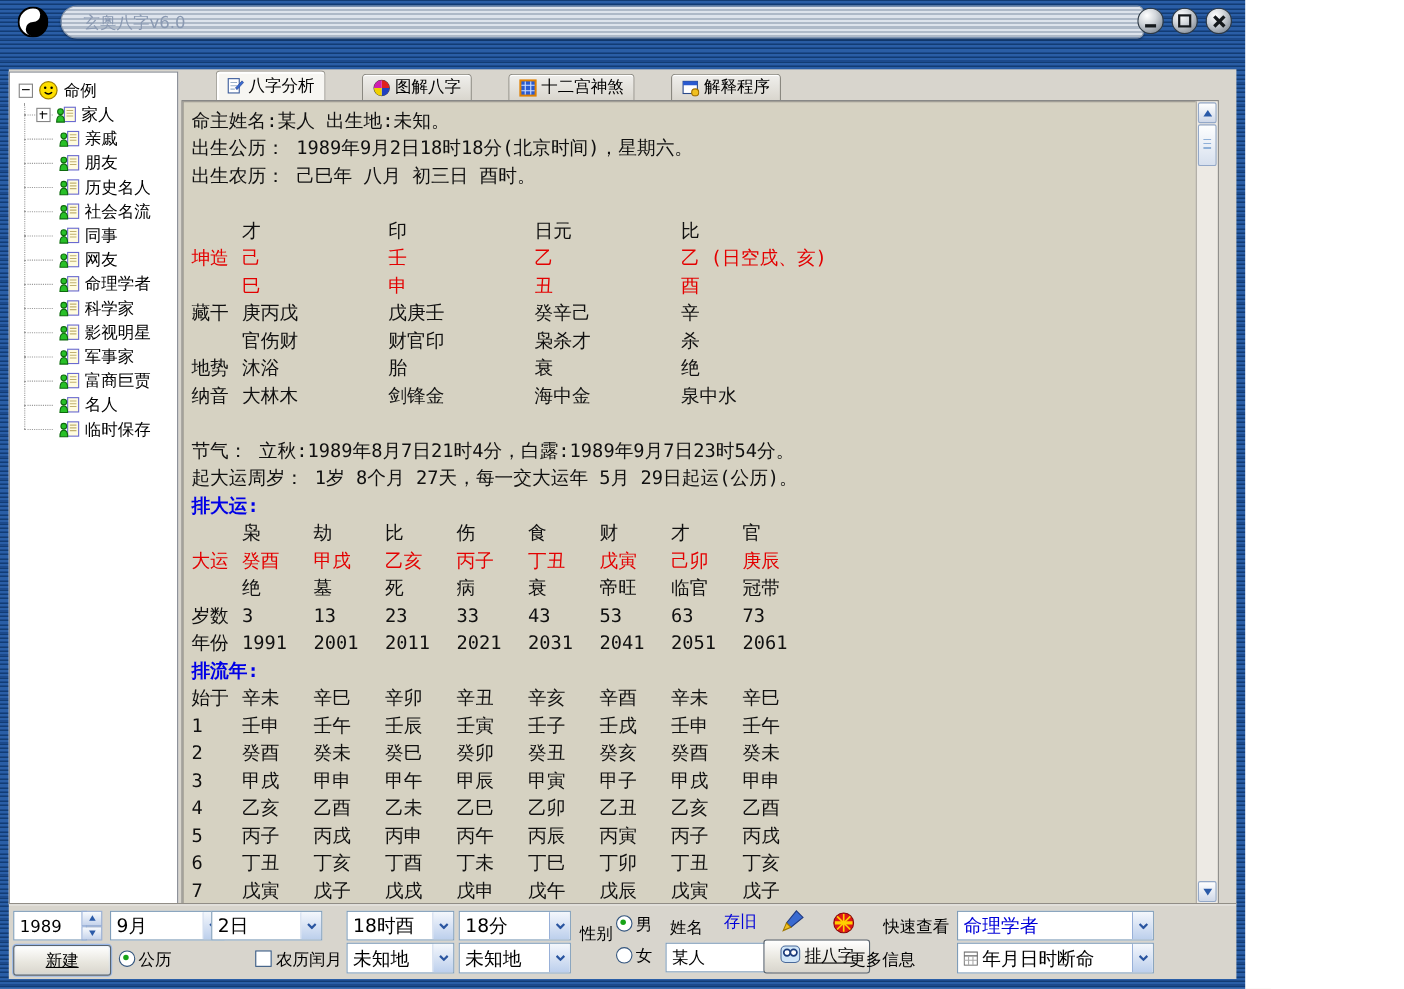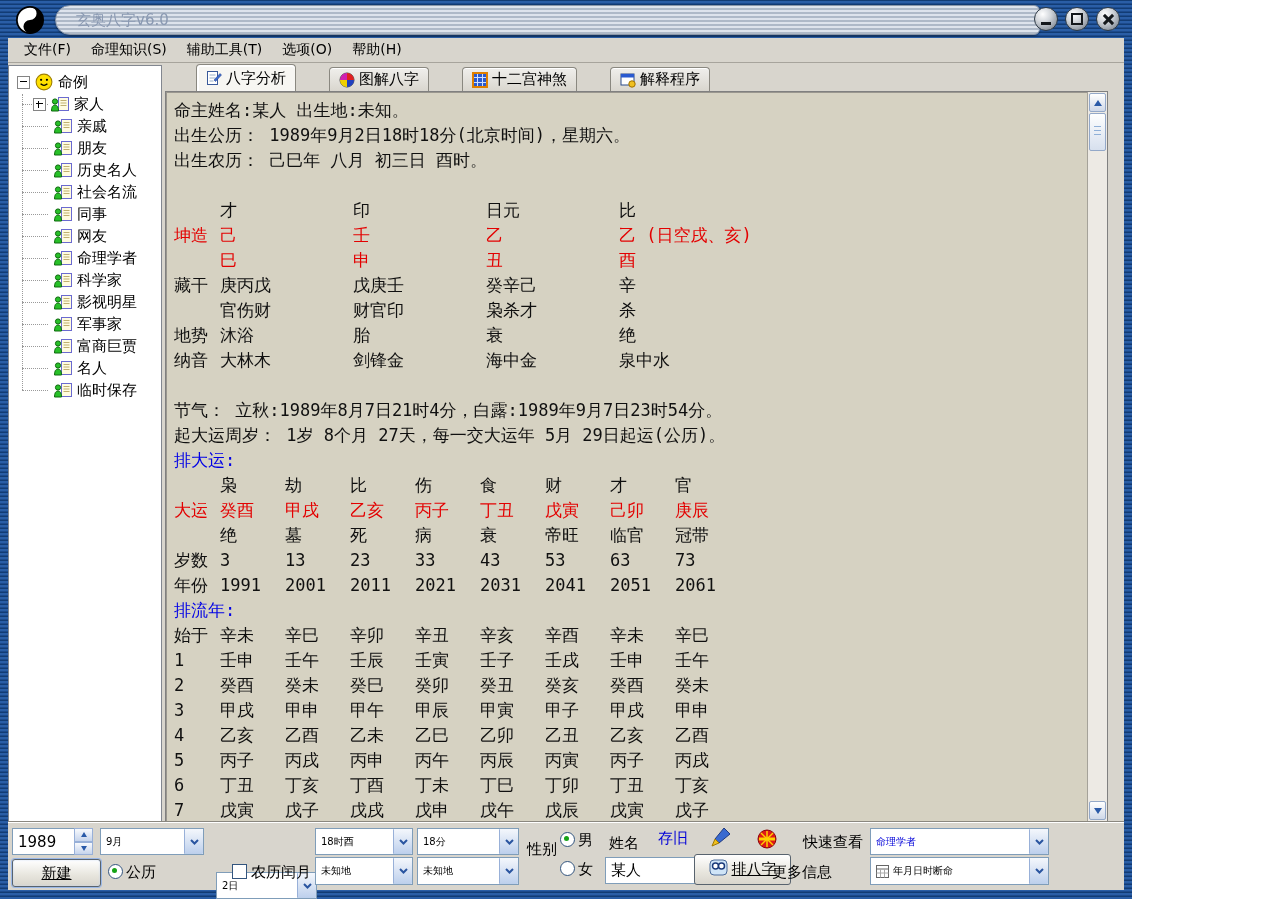--- a/index.html
+++ b/index.html
@@ -49,21 +49,21 @@
     background:linear-gradient(#f0efec,#d9d6ce);border:1px solid #8a8880;border-bottom:none;
     border-radius:4px 4px 0 0;box-shadow:inset 0 1px 0 #fff;margin-left:28px;}
   .tab.active{height:26px;background:#f7f6f2;box-shadow:inset 0 2px 0 #fff, inset 2px 0 0 #fff;}
   
   .panel{position:absolute;left:157px;right:16px;top:28px;bottom:0;background:#d6d2c2;
     border:1px solid #808080;box-shadow:inset 1px 1px 0 #9a978f;}
   .content-text{position:absolute;left:2px;top:2px;right:21px;bottom:2px;overflow:hidden;
     padding:4px 0 0 6px;font-family:"DejaVu Sans Mono","DejaVu Sans",monospace;
     font-size:17px;line-height:25px;color:#101010;white-space:nowrap;}
   .line{height:25px;}
-  .line.head{color:#0000e6;font-weight:normal;}
+  .line.head{color:#0000e6;font-weight:bold;}
   .lab{display:inline-block;width:46px;}
   .col-p{display:inline-block;min-width:133px;}
   .col-y{display:inline-block;min-width:65px;}
   .red{color:#e30000;}
   
   .scrollbar{position:absolute;right:0;top:0;bottom:0;width:19px;background:#edeae4;
     border-left:1px solid #a5a299;}
   .sb-btn{position:absolute;left:1px;right:1px;height:17px;background:linear-gradient(#ffffff,#cfd8e8);
     border:1px solid #93a8c8;border-radius:2px;display:flex;align-items:center;justify-content:center;}
   .sb-btn.up{top:1px;} .sb-btn.down{bottom:1px;}
@@ -74,21 +74,21 @@
   .sb-thumb::after{content:'';position:absolute;left:4px;right:4px;top:12px;height:11px;
     background:repeating-linear-gradient(180deg,#8fb0d8 0 1px,transparent 1px 4px);}
   
   .bottombar{position:absolute;left:8px;right:8px;bottom:9px;height:68px;background:#d8d5cd;
     border-top:1px solid #8a877f;box-shadow:inset 0 1px 0 #ffffff;font-size:15px;}
   .abs{position:absolute;}
   .field{background:#fff;border:1px solid #7f9db9;display:flex;align-items:center;
     padding-left:5px;font-size:15px;white-space:nowrap;overflow:hidden;}
   .bold{font-weight:normal;}
   .combo{background:#fff;border:1px solid #7f9db9;display:flex;align-items:center;
-    padding-left:5px;font-size:10px;white-space:nowrap;}
+    padding-left:5px;font-size:17px;white-space:nowrap;}
   .chev-btn{margin-left:auto;align-self:stretch;width:18px;flex:0 0 auto;
     background:linear-gradient(#f4f7fc,#bccfec);border-left:1px solid #98b0d8;border-radius:1px;
     display:flex;align-items:center;justify-content:center;}
   .bluetxt{color:#0000d8;}
   .lbl{color:#000;white-space:nowrap;}
   .radio{display:inline-block;width:13px;height:13px;border-radius:50%;background:#fff;
     border:1px solid #33557e;position:relative;vertical-align:-2px;margin-right:3px;}
   .radio.sel::after{content:'';position:absolute;left:3px;top:3px;width:5px;height:5px;border-radius:50%;background:#17a317;}
   .checkbox{display:inline-block;width:13px;height:13px;background:#fff;border:1px solid #33557e;
     vertical-align:-2px;margin-right:4px;}
@@ -126,27 +126,20 @@
         </div>
       <div class="winbtn">
           <span class="g-max"></span>
         </div>
       <div class="winbtn">
           <span class="g-x"></span>
         </div>
     </div>
   </div>
 
-  <div class="menubar" id="menubar">
-      <div class="menu-item">文件(F)</div>
-      <div class="menu-item">命理知识(S)</div>
-      <div class="menu-item">辅助工具(T)</div>
-      <div class="menu-item">选项(O)</div>
-      <div class="menu-item">帮助(H)</div>
-    </div>
 
   <div class="main">
     <div class="sidebar">
       <div class="tree" id="tree">
         <div class="tree-vline"></div>
         <div class="tree-root">
           <span class="box"></span>
           <span class="ticon">
             <svg width="18" height="18" viewBox="0 0 16 16">
               <circle cx="8" cy="8" r="7" fill="#ffe000" stroke="#a08000"></circle>
@@ -448,21 +441,21 @@
         </div>
     </div>
     <div class="abs combo" style="left:92px;top:6px;width:97px;height:25px;">
       <span>9月</span>
       <span class="chev-btn">
           <svg width="9" height="6">
             <polyline points="1,1 4.5,4.5 8,1" stroke="#2a55a0" stroke-width="2" fill="none"></polyline>
           </svg>
         </span>
     </div>
-    <div class="abs combo" style="left:208px;top:6px;width:94px;height:25px;margin-top:44px;">
+    <div class="abs combo" style="left:184px;top:6px;width:94px;height:25px;">
       <span>2日</span>
       <span class="chev-btn">
           <svg width="9" height="6">
             <polyline points="1,1 4.5,4.5 8,1" stroke="#2a55a0" stroke-width="2" fill="none"></polyline>
           </svg>
         </span>
     </div>
     <div class="abs combo" style="left:307px;top:6px;width:91px;height:25px;">
       <span class="bold">18时酉</span>
       <span class="chev-btn">

